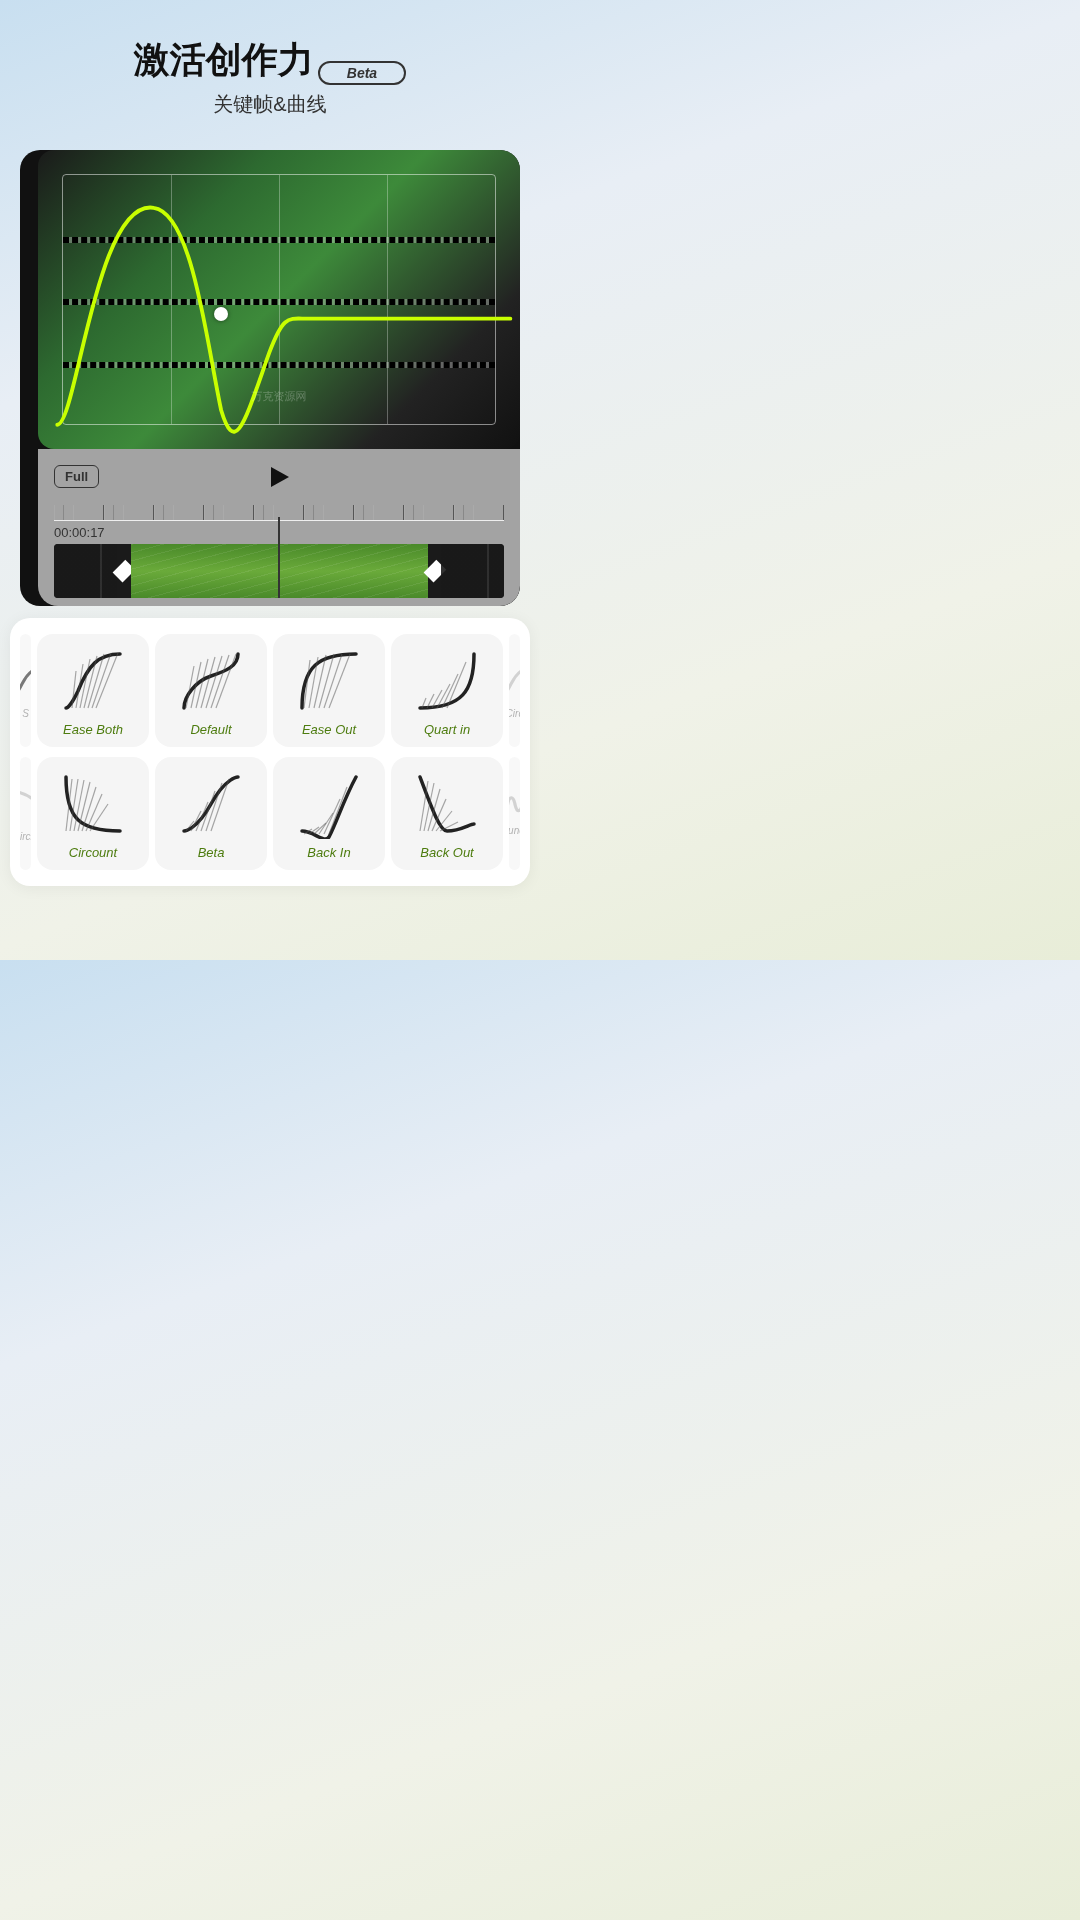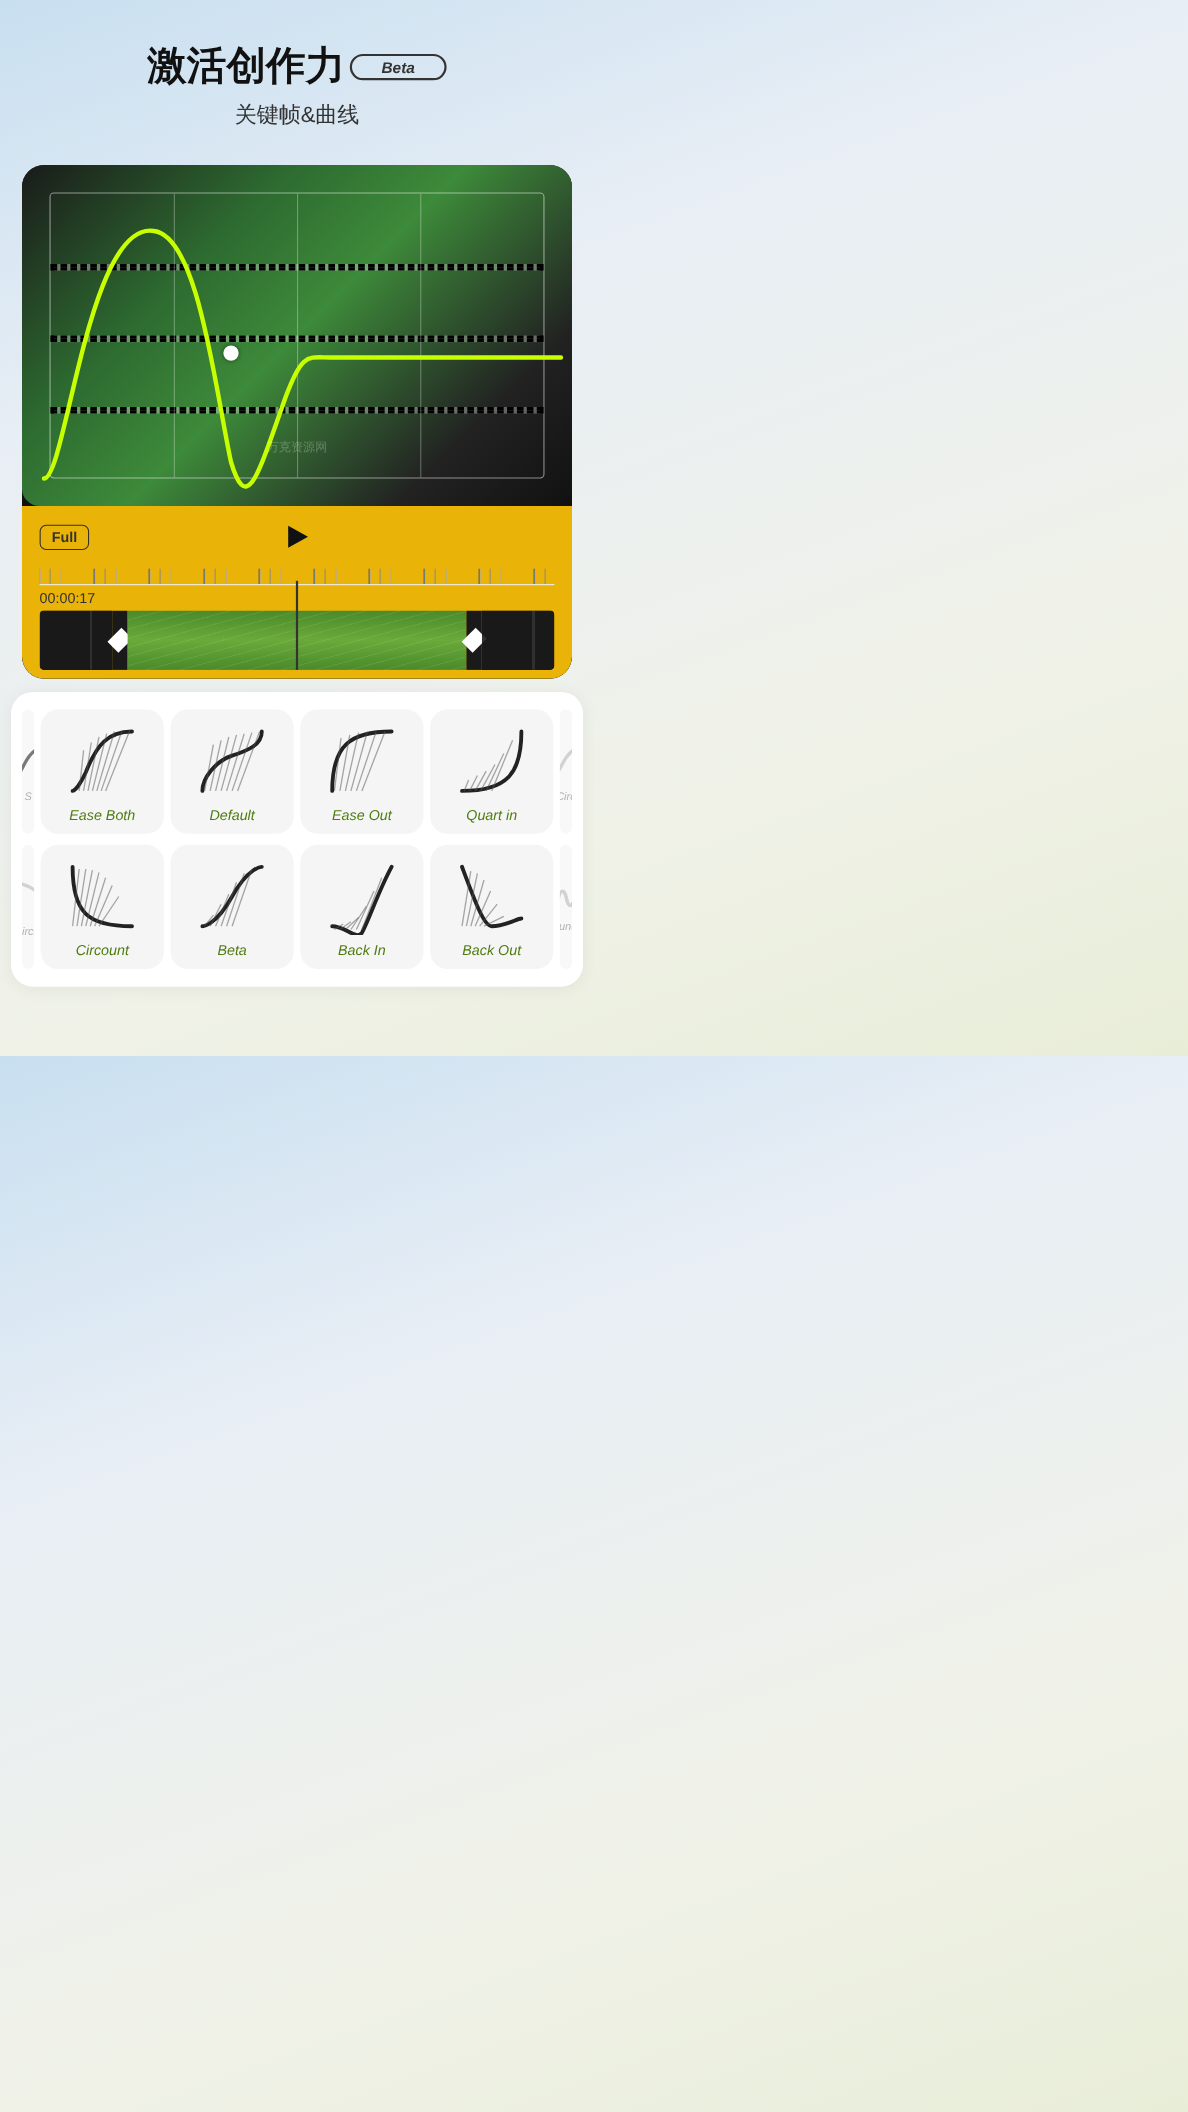--- a/index.html
+++ b/index.html
@@ -13,21 +13,21 @@
     }
     .header {
       text-align: center;
       padding: 36px 20px 16px;
     }
     .header-title {
       font-size: 36px;
       font-weight: 900;
       color: #111;
       display: inline-flex;
-      align-items: center;
+      align-items: flex-end;
       gap: 4px;
     }
     .beta-badge {
       font-size: 14px;
       font-weight: 700;
       font-style: italic;
       border: 2px solid #333;
       border-radius: 12px;
       padding: 2px 27px;
       color: #333;
@@ -37,20 +37,21 @@
       color: #333;
       margin-top: 6px;
       font-weight: 500;
     }
     .video-container {
       margin: 16px 20px 0;
       border-radius: 20px;
       overflow: hidden;
       background: #111;
       position: relative;
+      padding-left: 18px;
     }
     .video-inner {
       position: relative;
       width: 100%;
       padding-top: 62%;
       overflow: hidden;
       border-radius: 16px;
     }
     .video-bg {
       position: absolute;
@@ -98,21 +99,21 @@
       position: absolute;
       bottom: 15%;
       left: 50%;
       transform: translateX(-50%);
       color: rgba(255,255,255,0.25);
       font-size: 11px;
       white-space: nowrap;
     }
     
     .controls-area {
-      background: #eab308;
+      background: #a3a3a3;
       border-radius: 0 0 20px 20px;
       padding: 12px 16px 0;
     }
     .controls-top {
       display: flex;
       align-items: center;
       justify-content: space-between;
       padding-bottom: 8px;
     }
     .full-badge {

